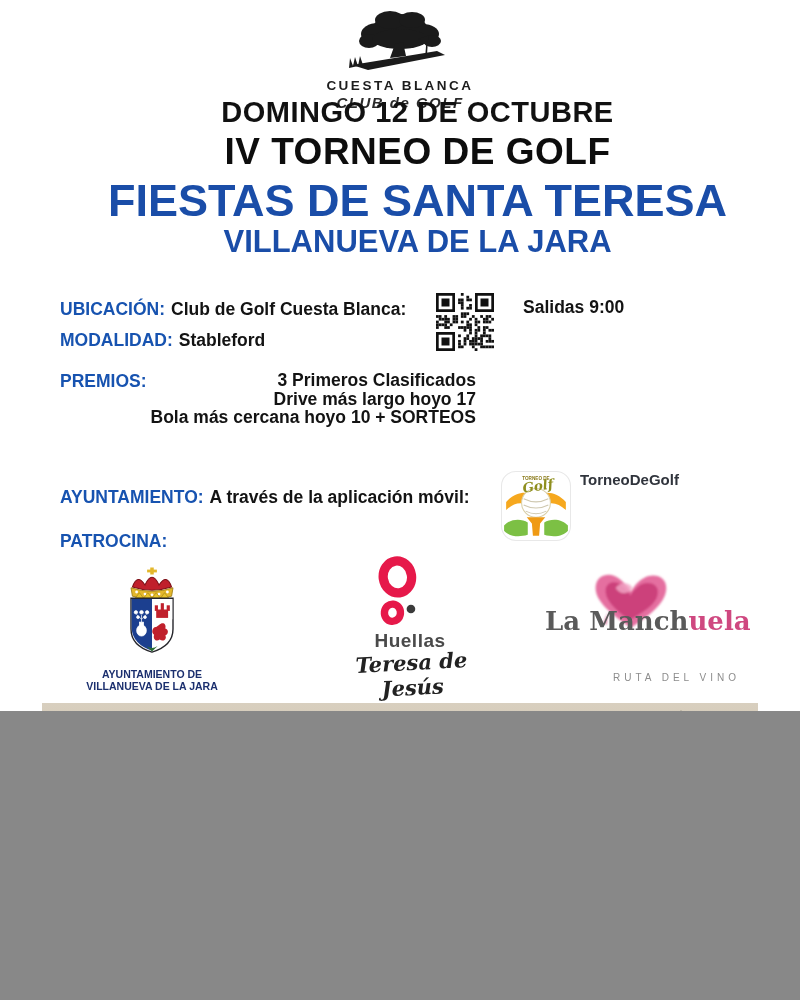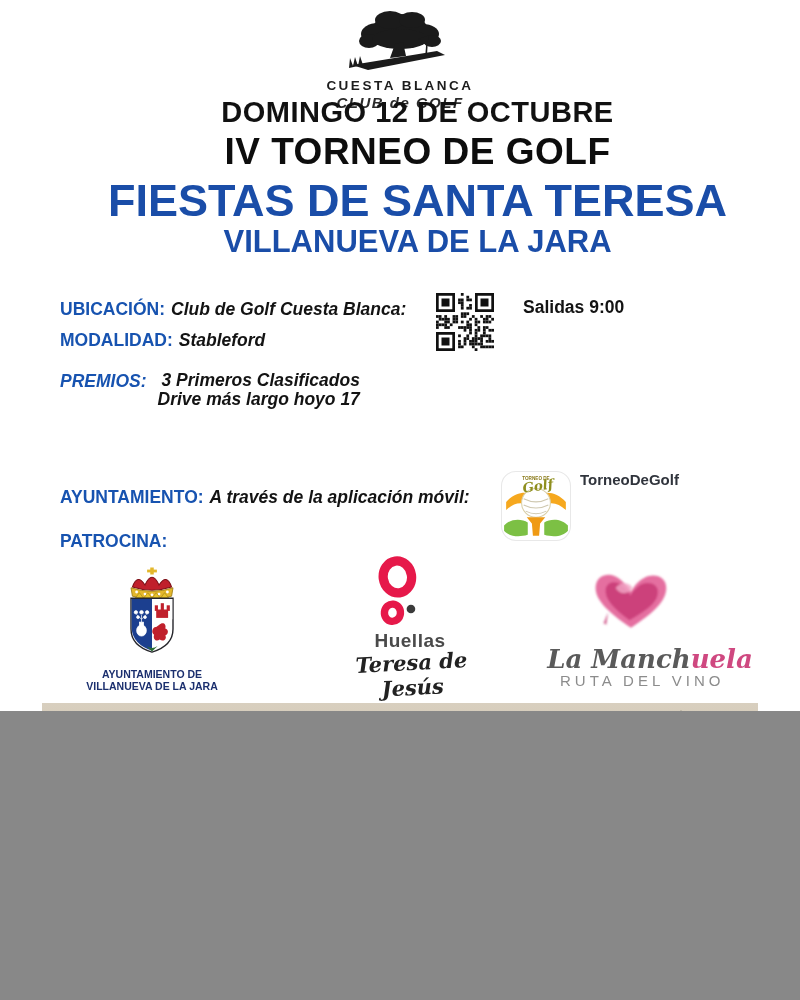--- a/index.html
+++ b/index.html
@@ -16,44 +16,44 @@
   .club-logo .sub{font-size:15px;font-weight:700;letter-spacing:1.5px;color:#2a2a2a;margin-top:1px;font-style:italic;}
   
   .titles{position:absolute;left:0;right:0;text-align:center;padding-left:35px;}
   .t-date{top:96px;font-size:29px;font-weight:700;letter-spacing:.5px;color:#111;}
   .t-main{top:131px;font-size:37px;font-weight:800;letter-spacing:.5px;color:#0d0d0d;}
   .t-fiesta{top:175px;font-size:45px;font-weight:800;color:var(--title_blue,#1a4da8);}
   .t-town{top:224px;font-size:31px;font-weight:800;color:var(--title_blue,#1a4da8);}
   
   .row{position:absolute;left:60px;font-size:17.5px;font-weight:700;white-space:nowrap;}
   .lbl{color:var(--label_blue,#1753b0);}
-  .val{color:#131313;margin-left:6px;font-style:italic;}
-  .premios{display:flex;gap:11px;font-style:italic;}
+  .val{color:#131313;margin-left:6px;}
+  .premios{display:flex;gap:4px;}
   .premios .lines{display:flex;flex-direction:column;line-height:18.5px;align-items:flex-end;}
   .salidas{position:absolute;left:523px;top:297px;font-size:17.5px;font-weight:700;color:#131313;}
   .qr{position:absolute;left:436px;top:293px;width:58px;height:58px;}
   
   .app-icon{position:absolute;left:501px;top:471px;width:70px;height:70px;}
   .app-label{position:absolute;left:580px;top:471px;font-size:15px;font-weight:700;color:#30343c;}
   
   .sponsor-caption{position:absolute;text-align:center;font-weight:700;color:#1b2f6e;font-size:10.5px;line-height:12px;}
   .crest-svg{position:absolute;left:110px;top:560px;width:84px;height:106px;}
   .crest-caption{left:62px;top:668px;width:180px;}
   .huellas-svg{position:absolute;left:370px;top:556px;width:56px;height:74px;}
   .huellas-name{position:absolute;left:330px;top:630px;width:160px;text-align:center;font-size:19px;font-weight:700;color:#4a4a4a;letter-spacing:.5px;}
   .huellas-sign{position:absolute;left:332px;top:650px;width:160px;text-align:center;
     font-family:"DejaVu Serif","Liberation Serif",serif;font-style:italic;font-weight:700;
     font-size:21px;color:#222;transform:rotate(-3deg);}
   .manch-heart{position:absolute;left:585px;top:566px;width:92px;height:70px;}
-  .manch-name{position:absolute;left:545px;top:644px;width:210px;text-align:center;
-    font-family:"DejaVu Serif","Liberation Serif",serif;font-style:italic;font-weight:700;font-size:26px;}
+  .manch-name{position:absolute;left:545px;top:606px;width:210px;text-align:left;
+    font-family:"DejaVu Serif","Liberation Serif",serif;font-weight:700;font-size:26px;}
   .manch-name .g1{color:#5a5a5a;}
   .manch-name .g2{color:var(--manchuela_pink,#cf4880);}
-  .manch-caption{position:absolute;left:560px;top:672px;width:180px;text-align:left;
-    font-size:15px;letter-spacing:4px;color:#8c8c8c;font-weight:400;}
+  .manch-caption{position:absolute;left:560px;top:672px;width:180px;text-align:right;
+    font-size:10px;letter-spacing:4px;color:#8c8c8c;font-weight:400;}
   
   .photo{position:absolute;left:42px;top:703px;width:716px;height:290px;}
 </style>
 </head>
 <body>
 
 <div class="poster">
 
   <div class="club-logo">
     <svg width="124" height="66" viewBox="0 0 120 66">
@@ -222,20 +222,21 @@
 
   <div class="row" style="top:330px">
     <span class="lbl">MODALIDAD:</span><span class="val">Stableford</span>
   </div>
 
   <div class="row premios" style="top:371px">
     <span class="lbl">PREMIOS:</span>
     <span class="lines">
       <span>3 Primeros Clasificados</span>
       <span>Drive más largo hoyo 17</span>
+      <span>Bola más cercana hoyo 10 + SORTEOS</span>
     </span>
   </div>
 
 
   <div class="row" style="top:487px">
     <span class="lbl">AYUNTAMIENTO:</span><span class="val">A través de la aplicación móvil:</span>
   </div>
 
   <svg class="app-icon" viewBox="0 0 68 68">
     <rect x="0.5" y="0.5" width="67" height="67" rx="14" fill="#ffffff" stroke="#e8e8e8"></rect>

